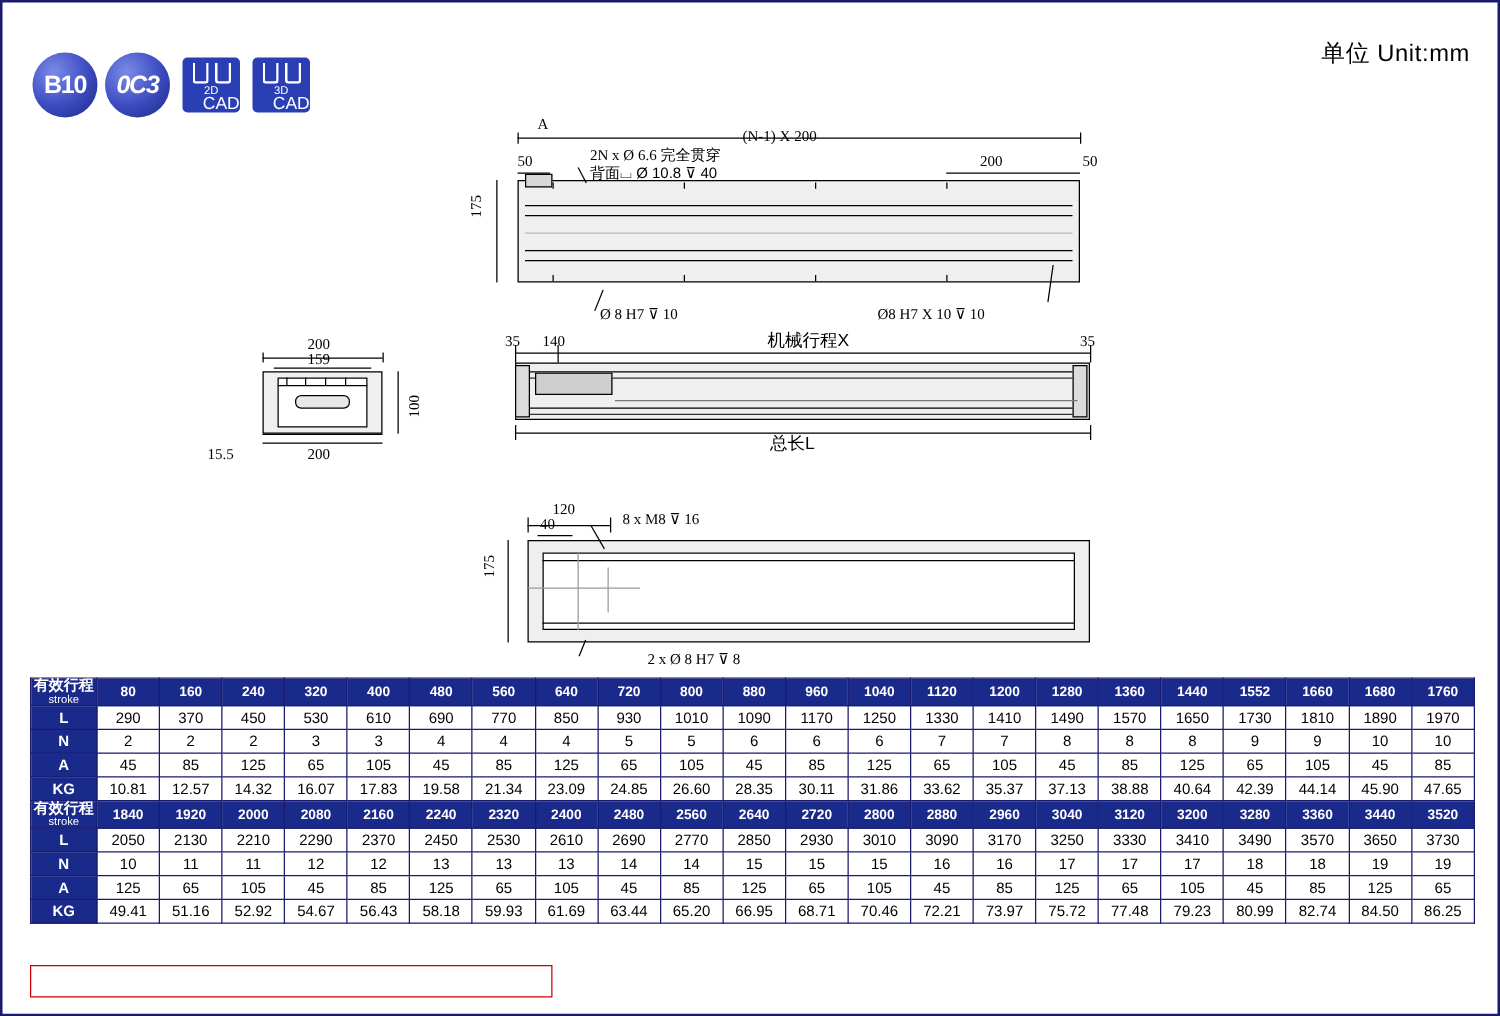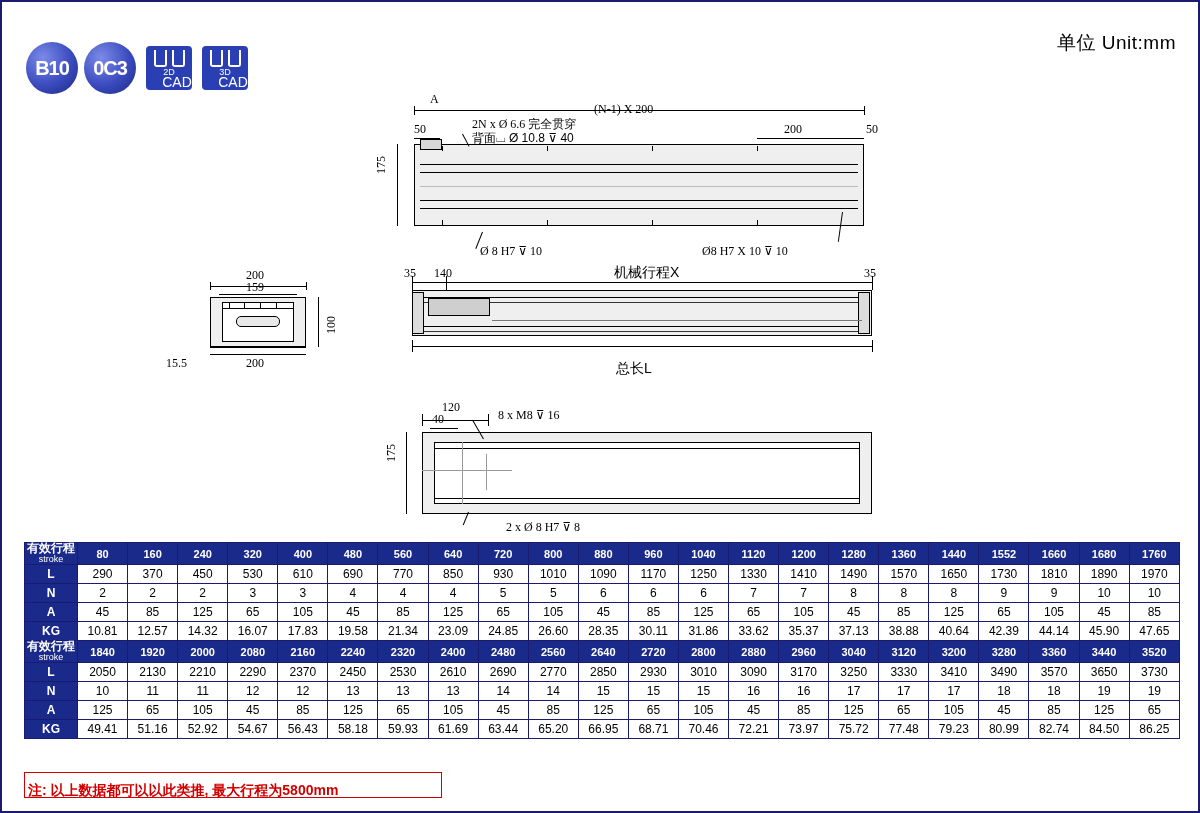--- a/index.html
+++ b/index.html
@@ -3,21 +3,21 @@
 <meta charset="utf-8">
 <style>
   html,body{margin:0;padding:0;background:#fff;}
   body{width:1200px;height:813px;font-family:"Liberation Sans",sans-serif;color:#000;position:relative;overflow:hidden;}
   .page{position:absolute;inset:0;border:2px solid #1a1a6e;box-sizing:border-box;}
   
   .unit{position:absolute;right:22px;top:28px;font-size:19px;letter-spacing:.5px;}
   .titlebar{position:absolute;left:24px;top:40px;display:flex;align-items:center;}
   .circ{width:52px;height:52px;border-radius:50%;background:radial-gradient(circle at 33% 30%,#7b8ae8 0%,#3b4bbf 55%,#1c277e 100%);
         color:#fff;display:flex;align-items:center;justify-content:center;font-size:20px;font-weight:bold;letter-spacing:-1px;}
-  .circ.c2{margin-left:6px;}
+  .circ.c2{margin-left:6px;font-style:italic;}
   .model-text{font-size:23px;margin-left:10px;font-weight:500;}
   .cadbtn{width:46px;height:44px;background:#2b3fb5;color:#fff;border-radius:4px;margin-left:10px;position:relative;
           display:flex;flex-direction:column;align-items:center;justify-content:flex-end;padding-bottom:3px;box-sizing:border-box;}
   .cadbtn .gl{position:absolute;top:4px;left:0;right:0;height:17px;display:flex;justify-content:center;gap:5px;}
   .cadbtn .gl i{display:block;width:9px;height:15px;border:2px solid #fff;border-top:none;border-radius:0 0 3px 3px;}
   .cadbtn span{font-size:9px;line-height:9px;font-weight:normal;}
   .cadbtn .lab{font-size:14px;line-height:10px;margin-left:16px;}
   
   .dwg{position:absolute;}
   .ln{position:absolute;background:#000;}
@@ -159,21 +159,21 @@
     <div class="dimline" style="left:10px;top:12px;width:34px;"></div>
     <div class="dimline" style="left:44px;top:12px;width:426px;"></div>
     <div class="txt" style="left:2px;top:-4px;">35</div>
     <div class="txt" style="left:32px;top:-4px;">140</div>
     <div class="txt cn" style="left:212px;top:-6px;font-size:14px;">机械行程X</div>
     <div class="txt" style="left:462px;top:-4px;">35</div>
 
     <div class="dimline" style="left:10px;top:76px;width:460px;"></div>
     <div class="ln v1" style="left:10px;top:70px;height:12px;"></div>
     <div class="ln v1" style="left:470px;top:70px;height:12px;"></div>
-    <div class="txt cn" style="left:214px;top:90px;font-size:14px;">总长L</div>
+    <div class="txt cn" style="left:214px;top:76px;font-size:14px;">总长L</div>
   </div>
 
   <div class="dwg" style="left:400px;top:392px;width:480px;height:140px;">
     <div class="box-out grey" style="left:20px;top:38px;width:450px;height:82px;"></div>
     <div class="box-out" style="left:32px;top:48px;width:426px;height:62px;background:#fff;"></div>
     <div class="ln h1" style="left:32px;top:54px;width:426px;"></div>
     <div class="ln h1" style="left:32px;top:104px;width:426px;"></div>
     <div class="ln v1" style="left:60px;top:48px;height:62px;background:#999;"></div>
     <div class="ln h1" style="left:20px;top:76px;width:90px;background:#999;"></div>
     <div class="ln v1" style="left:84px;top:60px;height:36px;background:#999;"></div>
@@ -184,21 +184,21 @@
     <div class="txt" style="left:40px;top:6px;">120</div>
     <div class="dimline" style="left:28px;top:34px;width:28px;"></div>
     <div class="txt" style="left:30px;top:18px;">40</div>
 
     <div class="txt" style="left:96px;top:14px;">8 x  M8 ⊽ 16</div>
     <div class="ln" style="left:70px;top:26px;width:1px;height:22px;transform:rotate(-30deg);transform-origin:top;"></div>
 
     <div class="ln v1" style="left:4px;top:38px;height:82px;"></div>
     <div class="txt" style="left:-18px;top:68px;transform:rotate(-90deg);transform-origin:left top;">175</div>
 
-    <div class="txt" style="left:104px;top:126px;text-align:center;">2 x  Ø 8 H7 ⊽ 8</div>
+    <div class="txt" style="left:116px;top:126px;text-align:center;">2 x  Ø 8 H7 ⊽ 8</div>
     <div class="ln" style="left:66px;top:118px;width:1px;height:14px;transform:rotate(22deg);transform-origin:top;"></div>
   </div>
 
   <table class="spec">
     <tbody id="spec-body">
         <tr>
           <th class="hdr rowlbl">
             <span class="l1">有效行程</span>
             <span class="l2">stroke</span>
           </th>
@@ -450,14 +450,13 @@
           <td>79.23</td>
           <td>80.99</td>
           <td>82.74</td>
           <td>84.50</td>
           <td>86.25</td>
         </tr>
       </tbody>
   </table>
 
   <div class="redline"></div>
-  <div class="note">注: 以上数据都可以以此类推, 最大行程为5800mm</div>
 </div>
 
 </body></html>

